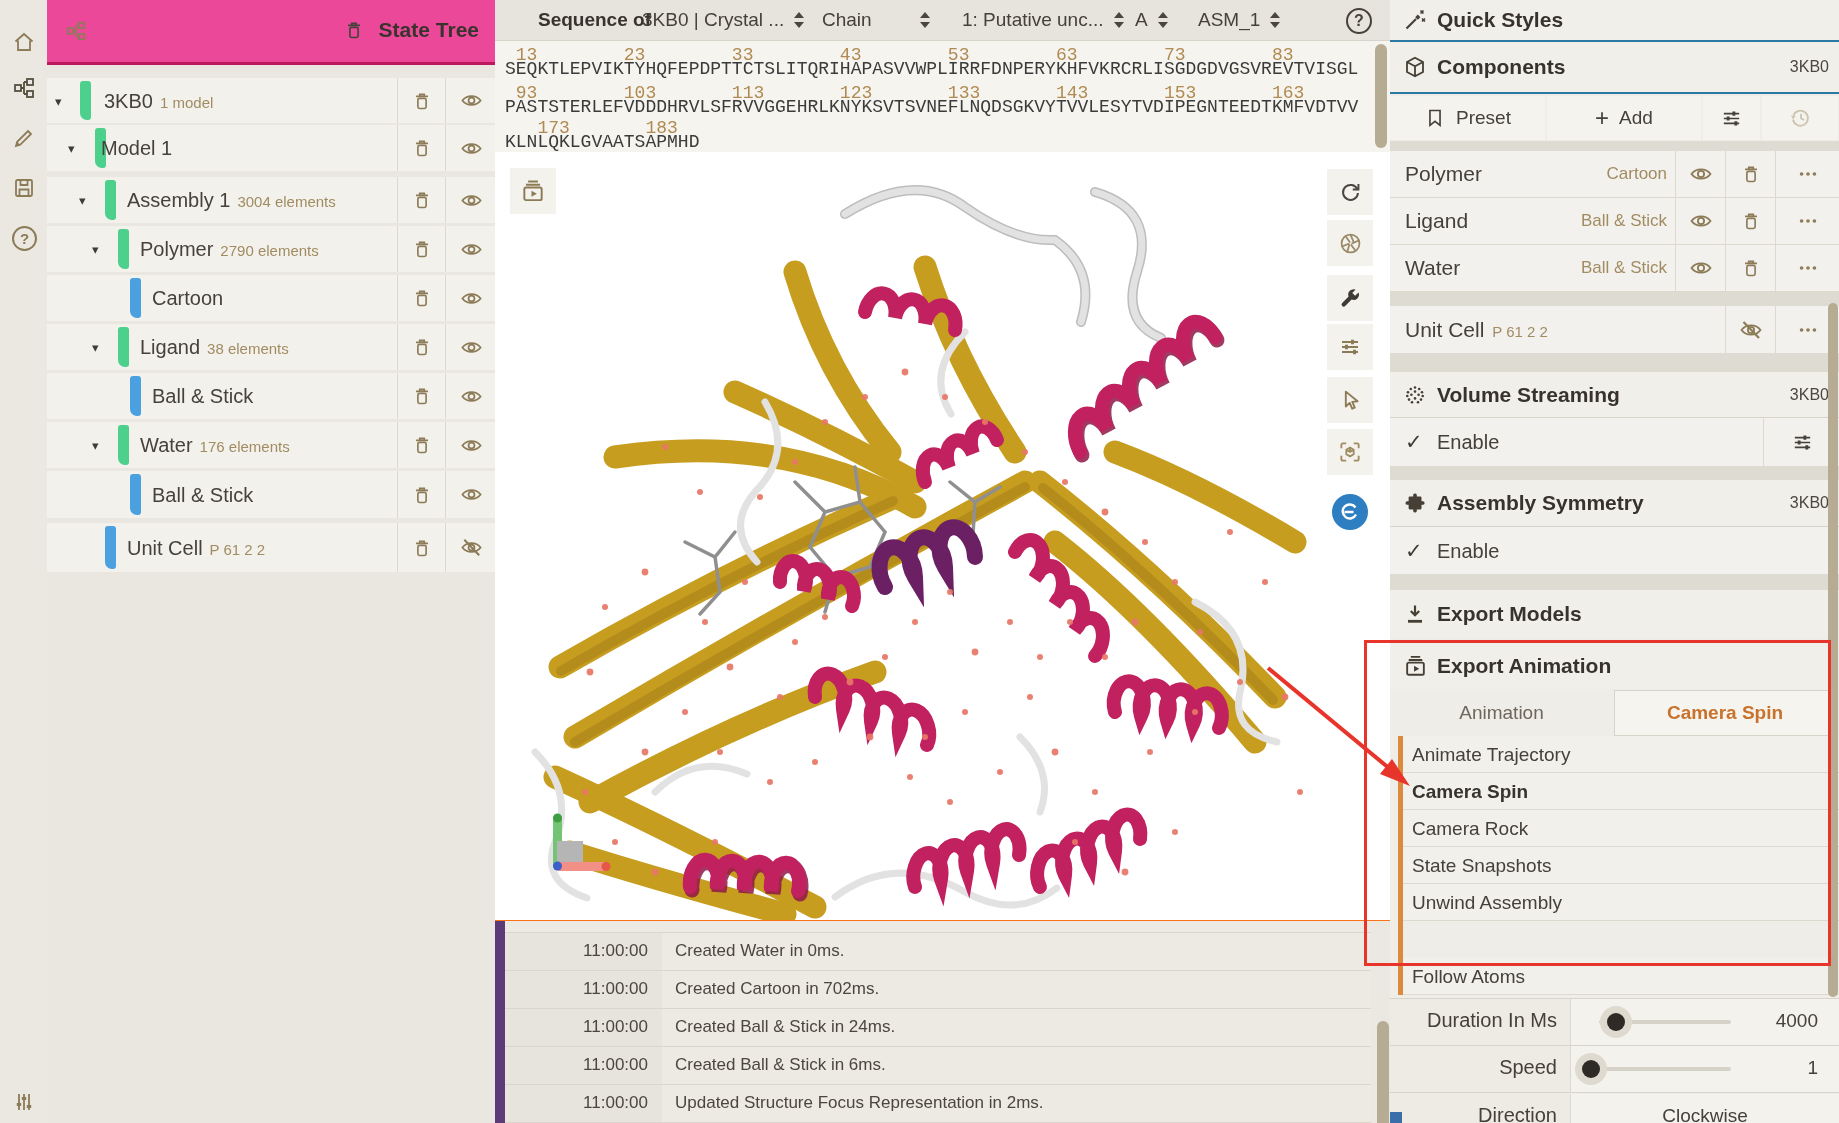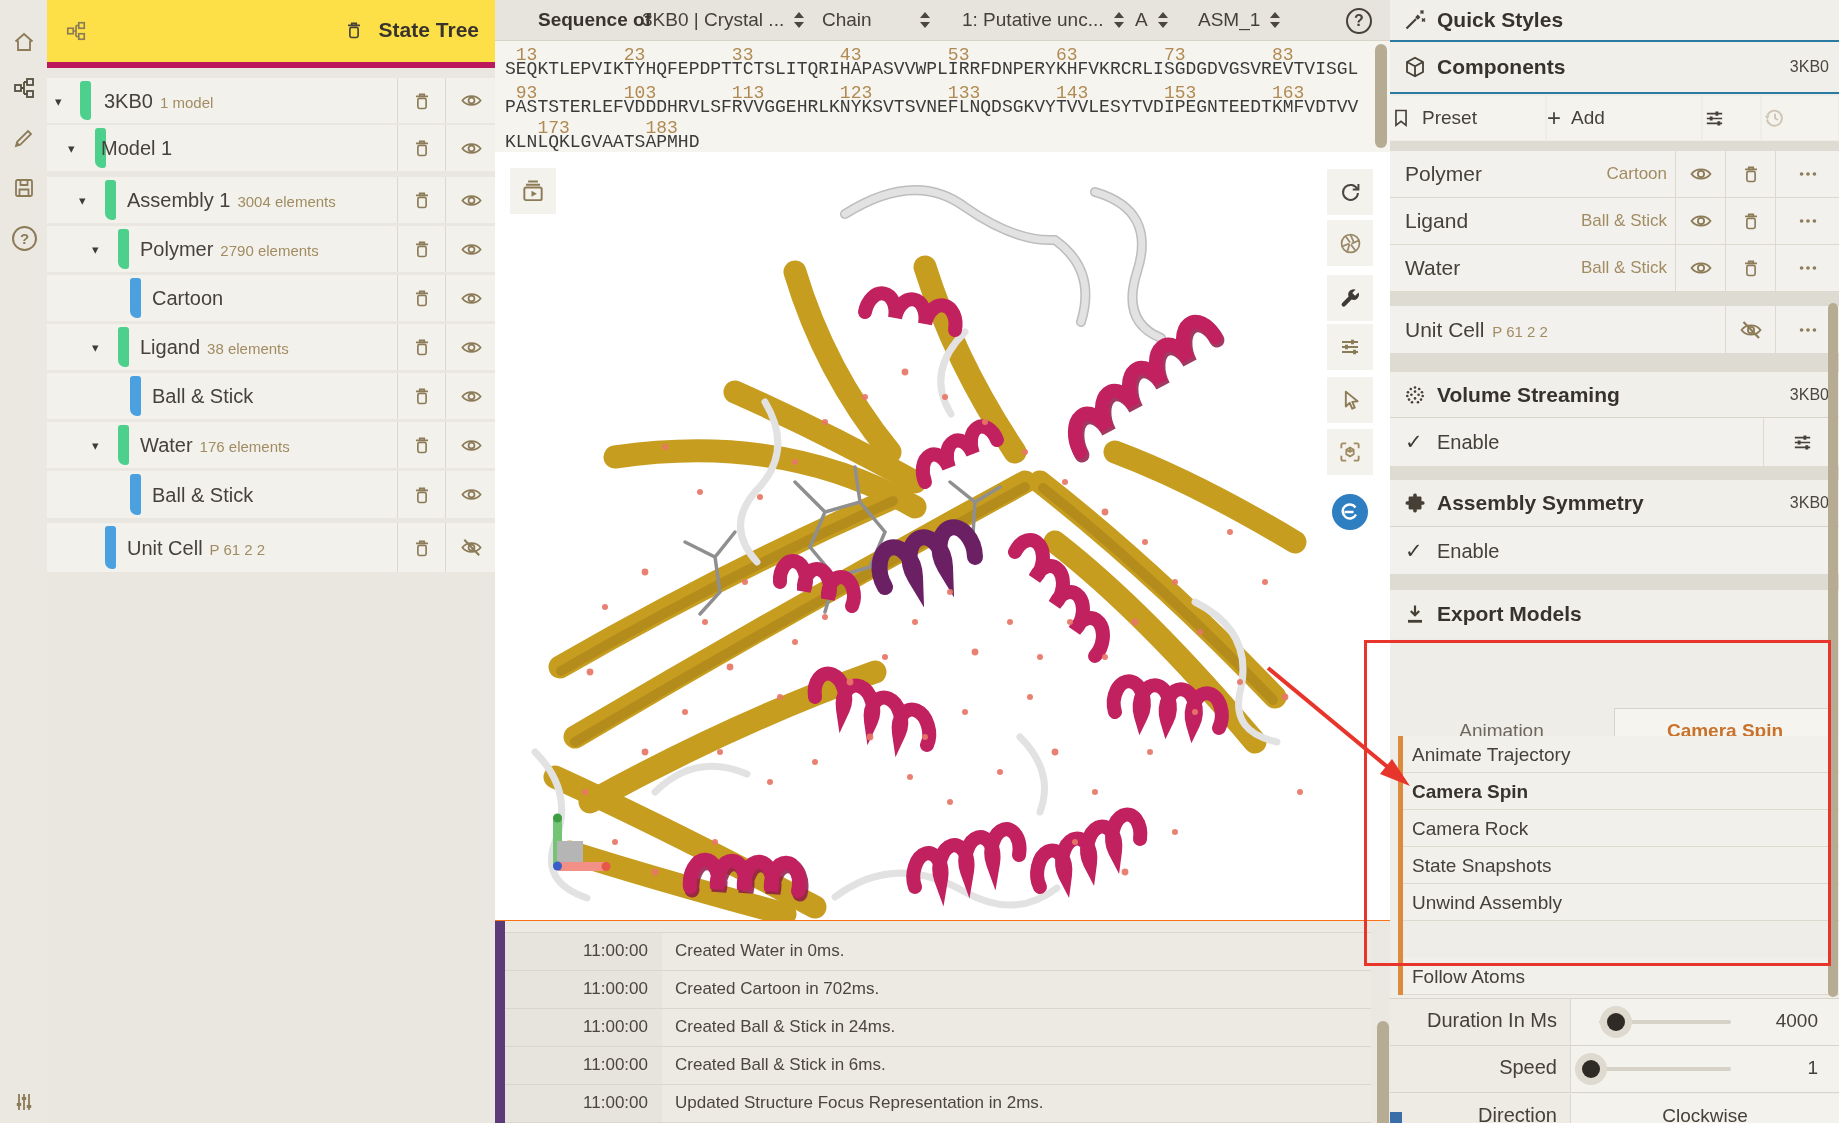--- a/index.html
+++ b/index.html
@@ -5,21 +5,21 @@
   html,body{margin:0;padding:0;background:#cfcbc2;}
   #app{position:relative;width:1839px;height:1123px;overflow:hidden;
        font-family:"Liberation Sans",sans-serif;color:#45413a;background:#dcd8d0;}
   .abs{position:absolute;}
   .ic{display:block;}
   
   #leftbar{left:0;top:0;width:47px;height:1123px;background:#ebe8e2;border-right:1px solid #ddd9d0;}
   .lbtn{position:absolute;left:12px;width:24px;height:24px;color:#8c7b57;cursor:pointer;}
   
   #tree{left:47px;top:0;width:448px;height:1123px;background:#eae7e1;border-right:1px solid #d8d4ca;}
-  #treehdr{position:absolute;left:0;top:0;width:448px;height:62px;background:#fde047;border-bottom:6px solid #be185d;}
+  #treehdr{position:absolute;left:0;top:0;width:448px;height:62px;background:#ec4899;border-bottom:3px solid #be185d;}
   #treetitle{position:absolute;right:16px;top:18px;font-size:21px;font-weight:bold;color:#38342d;}
   .trow{position:absolute;left:0;width:448px;background:#f3f1ec;}
   .tbar{position:absolute;top:3px;bottom:3px;width:11px;border-radius:3px 3px 3px 7px;}
   .green{background:#4cd08c;} .blue{background:#4ba0e0;}
   .tri{position:absolute;top:50%;transform:translateY(-50%);font-size:13px;color:#3f3b35;}
   .tlabel{position:absolute;top:50%;transform:translateY(-50%);font-size:20px;color:#46423b;white-space:nowrap;}
   .cnt{font-size:15px;color:#a18c62;margin-left:7px;}
   .tcell{position:absolute;top:0;bottom:0;width:48px;border-left:1px solid #dcd8d0;display:flex;align-items:center;justify-content:center;color:#8c7b57;}
   .tcell.c1{left:350px;} .tcell.c2{left:398px;width:50px;}
   
@@ -48,21 +48,21 @@
   .lmsg{position:absolute;left:170px;top:8px;font-size:17px;color:#4b473f;white-space:nowrap;}
   
   #rp{left:1390px;top:0;width:449px;height:1123px;background:#efede7;}
   .sechdr{position:absolute;left:0;width:449px;background:#f1efe9;}
   .sechdr .hicon{position:absolute;left:13px;top:50%;transform:translateY(-50%);color:#453f35;}
   .sechdr .htitle{position:absolute;left:47px;top:50%;transform:translateY(-50%);font-size:21px;font-weight:bold;color:#37332c;}
   .sechdr .htag{position:absolute;right:10px;top:50%;transform:translateY(-50%);font-size:16px;color:#4b473f;}
   .blueline{border-bottom:2px solid #2a7aa2;}
   .grayline{border-bottom:1px solid #d8d4ca;}
   .gap{position:absolute;left:0;width:449px;background:#dedbd2;}
-  .rbtn{position:absolute;height:44px;background:#f5f3ed;display:flex;align-items:center;
+  .rbtn{position:absolute;height:44px;background:#f5f3ed;display:flex;align-items:center;justify-content:center;
         font-size:19px;color:#45413a;cursor:pointer;gap:10px;}
   .crow{position:absolute;left:0;width:449px;height:46px;background:#f3f1ed;border-bottom:1px solid #ddd9cf;}
   .cname{position:absolute;left:15px;top:50%;transform:translateY(-50%);font-size:21px;color:#45413a;white-space:nowrap;}
   .csub{font-size:15px;color:#a18c62;margin-left:8px;}
   .cstyle{position:absolute;right:172px;top:50%;transform:translateY(-50%);font-size:17px;color:#a18c62;}
   .ccell{position:absolute;top:0;bottom:0;display:flex;align-items:center;justify-content:center;border-left:1px solid #ddd9cf;color:#8c7b57;cursor:pointer;}
   .enrow{position:absolute;left:0;width:449px;background:#f3f1ed;}
   .encheck{position:absolute;left:15px;top:50%;transform:translateY(-50%);font-size:21px;color:#3f3b34;}
   .enlabel{position:absolute;left:47px;top:50%;transform:translateY(-50%);font-size:20px;color:#45413a;}
   .tab{position:absolute;top:0;height:46px;display:flex;align-items:center;justify-content:center;font-size:19px;cursor:pointer;}
@@ -803,28 +803,36 @@
 
     <div class="sechdr" style="top:590px;height:48px">
       <span class="hicon">
           <svg class="ic" width="24" height="24">
             <use href="#i-download"></use>
           </svg>
         </span>
       <span class="htitle">Export Models</span>
     </div>
 
+    <div class="sechdr" style="top:643px;height:46px">
+      <span class="hicon">
+          <svg class="ic" width="25" height="25">
+            <use href="#i-gallery"></use>
+          </svg>
+        </span>
+      <span class="htitle">Export Animation</span>
+    </div>
 
     <div class="tab" style="left:0;width:223px;color:#6e675c">
         <span style="position:relative">Animation</span>
       </div>
     <div class="tab" style="left:224px;width:222px;background:#f6f4ef;border:1px solid #d8d4ca;box-sizing:border-box;color:#c9722b;font-weight:bold">
         <span style="position:relative">Camera Spin</span>
       </div>
-    <style>.tab{top:708px;}</style>
+    <style>.tab{top:690px;}</style>
 
     <div class="abs" style="left:8px;top:736px;width:5px;height:259px;background:#dc8a3e;z-index:2"></div>
     <div class="opt" style="top:736px">Animate Trajectory</div>
     <div class="opt" style="top:773px;font-weight:bold;color:#38342d">Camera Spin</div>
     <div class="opt" style="top:810px">Camera Rock</div>
     <div class="opt" style="top:847px">State Snapshots</div>
     <div class="opt" style="top:884px">Unwind Assembly</div>
     <div class="opt" style="top:958px">Follow Atoms</div>
 
     <div class="prow" style="top:998px;border-top:1px solid #d8d4ca">

